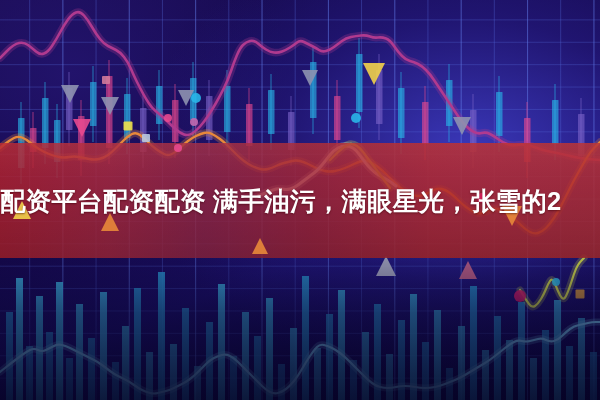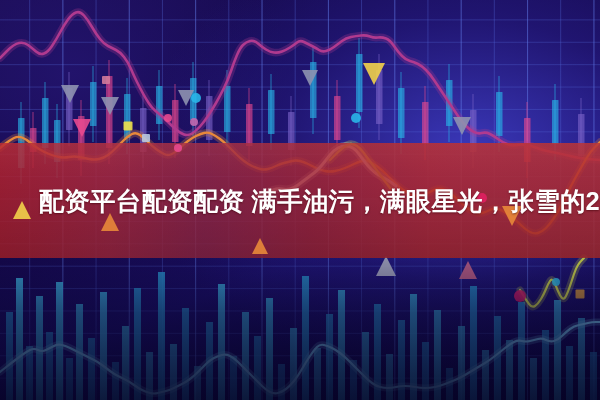--- a/index.html
+++ b/index.html
@@ -48,21 +48,21 @@
        rgba(176,44,48,0.85) 100%);
     mix-blend-mode:normal;
   }
   #red-band-sheen{
     position:absolute;left:0;right:0;top:143px;height:115px;
     background:linear-gradient(180deg, rgba(255,120,110,0.10) 0%, rgba(0,0,0,0) 30%, rgba(0,0,0,0.12) 100%);
   }
   
   #headline{
     position:absolute;left:0;right:0;top:150px;height:101px;
-    display:flex;flex-direction:column;align-items:flex-end;justify-content:center;
+    display:flex;flex-direction:column;align-items:flex-start;justify-content:center;
     color:#ffffff;
     font-size:25.5px;
     font-weight:bold;
     line-height:40px;
     letter-spacing:0.2px;
     text-align:center;
     text-shadow:0 1px 2px rgba(60,0,10,0.55);
     z-index:40;
     white-space:nowrap;
   }

